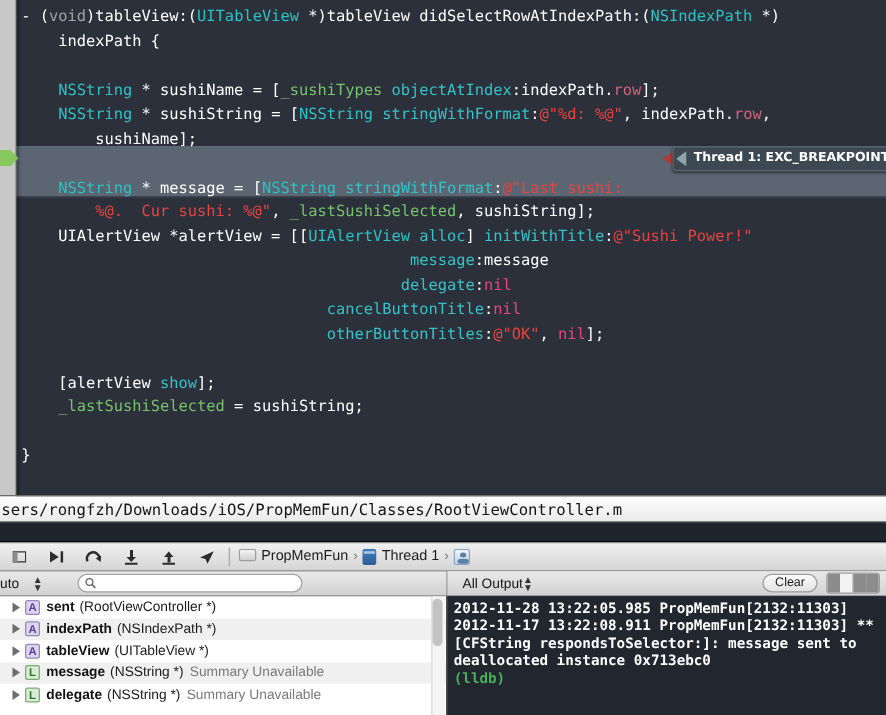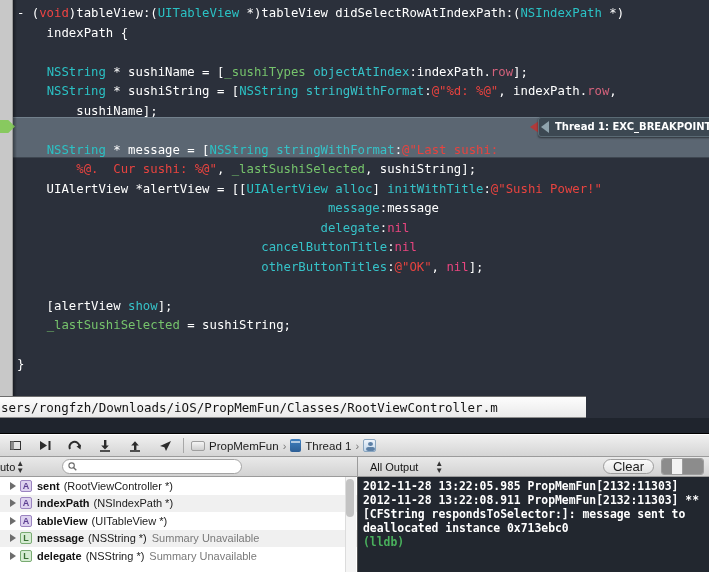--- a/index.html
+++ b/index.html
@@ -42,21 +42,21 @@
   }
   .ln { height: 19.5px; position: relative; }
   .hl-band {
     position: absolute; left: 0; top: 118px; width: 709px; height: 39px;
     background: #5b6672;
   }
   .hl-band-top { position:absolute; left:0; top:117px; width:709px; height:1px; background:#72808c; }
   .hl-band-bot { position:absolute; left:0; top:157px; width:709px; height:1px; background:#3e4650; }
 
   
-  .kw    { color: #ef4444; }     
+  .kw    { color: #a3a3a3; }     
   .type  { color: #2bc2c5; }     
   .sel   { color: #36c2c8; }     
   .str   { color: #e8433f; }     
   .ivar  { color: #76c36c; }     
   .prop  { color: #d4627c; margin-top: 24px; }     
   .nilk  { color: #e8457f; }     
   .pln   { color: #ffffff; }
 
   .bp-badge {
     position: absolute; left: 538px; top: 117px;
@@ -83,21 +83,21 @@
   .bp-tip {
     position: absolute; left: 530px; top: 121px;
     width: 0; height: 0;
     border-top: 6px solid transparent;
     border-bottom: 6px solid transparent;
     border-right: 9px solid #b03b3b;
   }
 
   
   .pathbar {
-    position: absolute; left: 0; top: 396px; width: 586px; height: 22px;
+    position: absolute; left: 0; top: 396px; width: 709px; height: 22px;
     background: linear-gradient(to bottom,#fdfdfd 0%, #eaeaea 100%);
     border-top: 1px solid #6d6d6d;
     border-bottom: 1px solid #8d8d8d;
     font-family: "DejaVu Sans Mono", monospace;
     font-size: 12.5px;
     color: #141414;
     line-height: 21px;
     padding-left: 1px;
     white-space: nowrap; overflow: hidden;
   }
@@ -115,21 +115,21 @@
     border-bottom: 1px solid #9b9b9b;
     display: flex; align-items: center;
   }
   .dbg-btn {
     width: 30px; height: 22px;
     display: flex; align-items: center; justify-content: center;
     color: #333;
   }
   .dbg-sep { width: 1px; height: 15px; background: #a8a8a8; margin: 0 3px; }
   .crumbs {
-    display: flex; align-items: center; gap: 4px;
+    display: flex; align-items: flex-start; gap: 4px;
     font-family: "Liberation Sans", sans-serif;
     font-size: 11.5px; color: #1c1c1c;
     margin-left: 4px;
     white-space: nowrap; overflow: hidden;
   }
   .crumb-sep { color: #777; font-size: 11px; }
   .crumb-proj-icon {
     width: 14px; height: 10px; border-radius: 2px;
     background: linear-gradient(to bottom,#f5f5f5,#cfcfcf);
     border: 1px solid #9f9f9f; display:inline-block;
@@ -155,21 +155,21 @@
   }
 
   
   .filterbar {
     position: absolute; left: 0; top: 457px; width: 709px; height: 20px;
     background: linear-gradient(to bottom,#e9e9e9 0%, #d2d2d2 100%);
     border-bottom: 1px solid #9b9b9b;
     display: flex; align-items: center;
   }
   .scope-pop {
-    display: flex; align-items: center; gap: 1px;
+    display: flex; align-items: center; gap: 11px;
     font-family: "Liberation Sans", sans-serif;
     font-size: 11px; color: #161616;
     margin-left: 0px;
     width: 52px;
   }
   .stepper { display:inline-block; font-size: 8px; line-height: 7px; color:#333; }
   .search-field {
     width: 180px; height: 15px; margin-left: 10px;
     background: #ffffff; border: 1px solid #a4a4a4;
     border-radius: 8px;
@@ -177,30 +177,30 @@
     padding-left: 5px;
     font-family: "Liberation Sans", sans-serif; font-size: 10px; color:#9a9a9a;
   }
   .console-ctl {
     position: absolute; left: 357px; top: 0; width: 352px; height: 19px;
     background: linear-gradient(to bottom,#e9e9e9 0%, #d2d2d2 100%);
     border-left: 1px solid #9b9b9b;
     display: flex; align-items: center;
   }
   .out-pop {
-    display:flex; align-items:center; gap:17px;
+    display:flex; align-items:center; gap:0;
     font-family:"Liberation Sans", sans-serif; font-size: 11px; color:#161616;
     margin-left: 12px;
   }
   .clear-btn {
     margin-left: auto; margin-right: 7px;
     padding: 0 9px; height: 15px;
     background: linear-gradient(to bottom,#fbfbfb,#e3e3e3);
     border: 1px solid #9d9d9d; border-radius: 8px;
-    font-family:"Liberation Sans", sans-serif; font-size: 13px; color:#1c1c1c;
+    font-family:"Liberation Sans", sans-serif; font-size: 10px; color:#1c1c1c;
     line-height: 14px;
   }
   .seg {
     display:flex; margin-right: 5px;
     border:1px solid #9d9d9d; border-radius:3px; overflow:hidden;
   }
   .seg-cell { width: 20px; height:15px; display:flex; }
   .seg-cell .lh { flex:1; background:#8c8c8c; }
   .seg-cell .rh { flex:1; background:#f3f3f3; }
   .seg-cell.b .lh { background:#8c8c8c; }
@@ -410,20 +410,20 @@
         </div>
       </div>
     <div class="var-scroll-track">
       <div class="var-scroll"></div>
     </div>
   </div>
 
   <div class="console">
     <div id="console-root">
         <div class="console-line">2012-11-28 13:22:05.985 PropMemFun[2132:11303]</div>
-        <div class="console-line">2012-11-28 13:22:08.911 PropMemFun[2132:11303] **</div>
+        <div class="console-line">2012-11-17 13:22:08.911 PropMemFun[2132:11303] **</div>
         <div class="console-line">[CFString respondsToSelector:]: message sent to</div>
         <div class="console-line">deallocated instance 0x713ebc0</div>
         <div class="console-line lldb">(lldb)</div>
       </div>
   </div>
 
 </div>
 
 </body></html>

